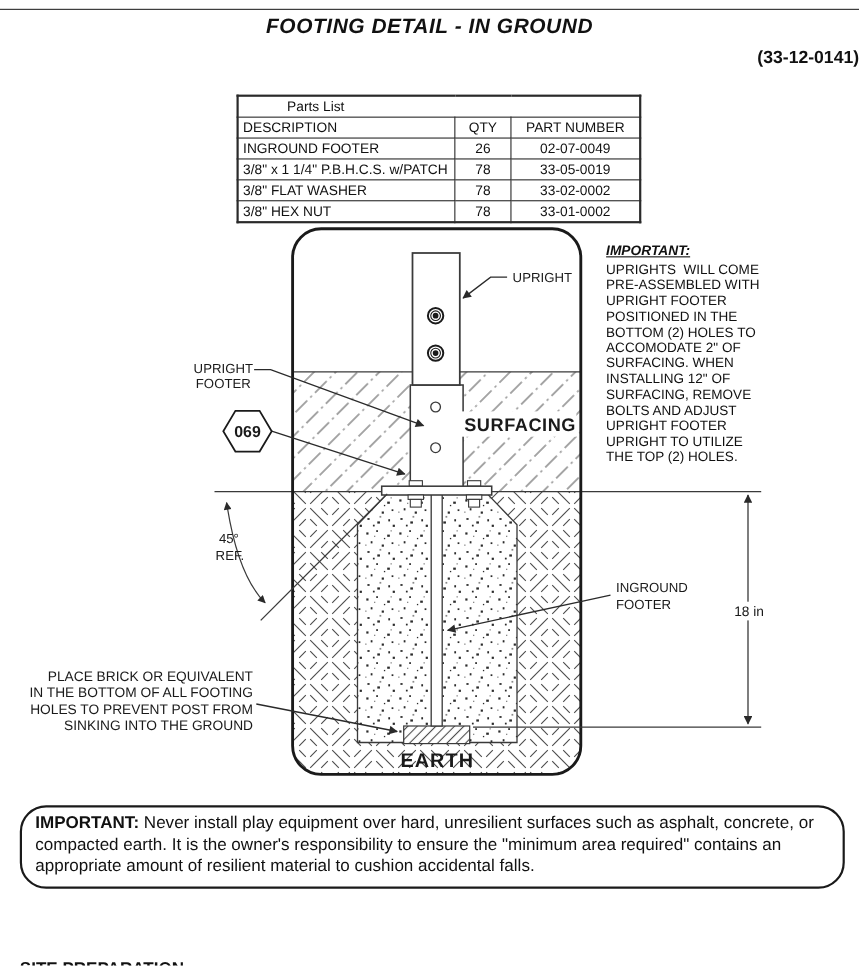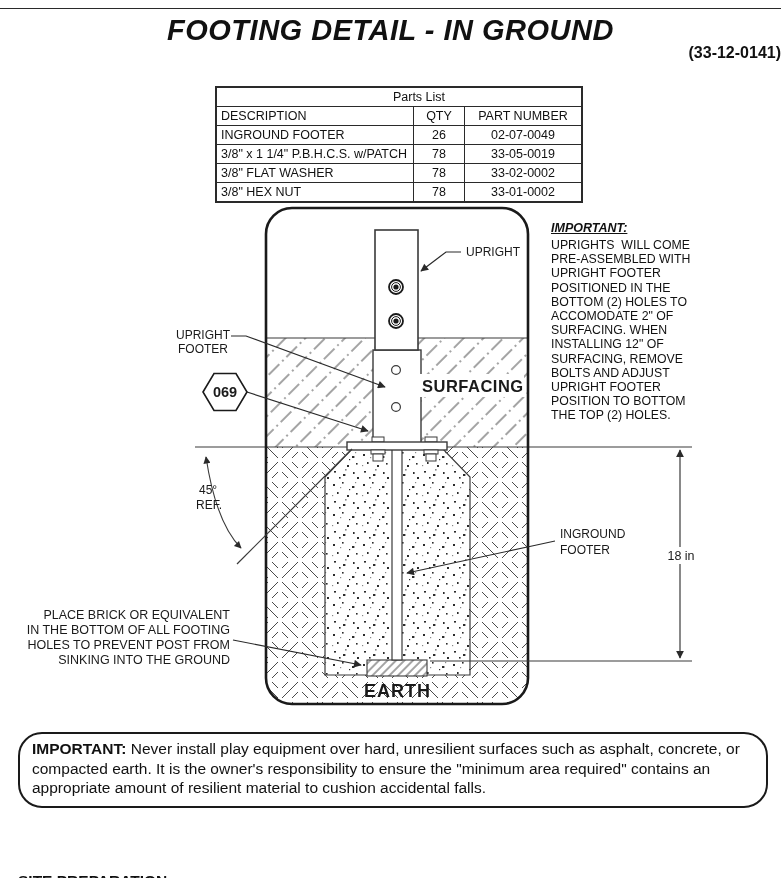--- a/index.html
+++ b/index.html
@@ -2,33 +2,33 @@
 <html><head>
 <meta charset="utf-8">
 <style>
   html,body{margin:0;padding:0;background:#ffffff;}
   #page{position:relative;width:781px;height:878px;background:#fff;overflow:hidden;
         font-family:"Liberation Sans", sans-serif;color:#111;}
   .abs{position:absolute;}
   
   #top-rule{left:0;top:8px;width:781px;height:0;border-top:1.6px solid #2a2a2a;}
   
-  #title1{left:0;top:14px;width:781px;text-align:center;font-size:29px;font-style:italic;
+  #title1{left:0;top:14px;width:781px;text-align:center;font-size:19px;font-style:italic;
           font-weight:600;letter-spacing:0.5px;}
   #title2{left:0;top:44px;width:781px;text-align:right;font-size:16px;
           font-weight:600;}
   
   #parts-table{left:215px;top:86px;border-collapse:collapse;table-layout:fixed;}
   #parts-table td,#parts-table th{border:1px solid #2a2a2a;font-size:12.5px;font-weight:normal;
           padding:1px 4px;height:16px;white-space:nowrap;overflow:hidden;}
   #parts-table{border:2px solid #2a2a2a;}
   #parts-table .c-desc{width:188px;text-align:left;}
   #parts-table .c-qty{width:42px;text-align:center;margin-top:32px;}
   #parts-table .c-part{width:108px;text-align:center;}
-  #parts-table .t-title{text-align:center;padding-left:44px;}
+  #parts-table .t-title{text-align:left;padding-left:44px;}
   #parts-table thead th{text-align:center;}
   
   #imp-right{left:551px;top:221px;width:150px;}
   #imp-right .imp-title{font-size:12.5px;font-weight:bold;font-style:italic;
         text-decoration:underline;margin-bottom:3px;}
   #imp-right .imp-lines div{font-size:12.3px;line-height:14.2px;white-space:pre;}
   
   #imp-bottom{left:18px;top:732px;width:722px;border:2px solid #1a1a1a;border-radius:24px;
         padding:5px 12px 8px 12px;font-size:15.5px;line-height:19.5px;}
   #imp-bottom .b{font-weight:bold;}
@@ -233,21 +233,21 @@
         <div>PRE-ASSEMBLED WITH</div>
         <div>UPRIGHT FOOTER</div>
         <div>POSITIONED IN THE</div>
         <div>BOTTOM (2) HOLES TO</div>
         <div>ACCOMODATE 2" OF</div>
         <div>SURFACING. WHEN</div>
         <div>INSTALLING 12" OF</div>
         <div>SURFACING, REMOVE</div>
         <div>BOLTS AND ADJUST</div>
         <div>UPRIGHT FOOTER</div>
-        <div>POSITION TO BOTTOM</div>
+        <div>UPRIGHT TO UTILIZE</div>
         <div>THE TOP (2) HOLES.</div>
       </div>
   </div>
 
   <div id="imp-bottom" class="abs">
     <span class="b">IMPORTANT:</span><span> Never install play equipment over hard, unresilient surfaces such as asphalt, concrete, or compacted earth. It is the owner's responsibility to ensure the "minimum area required" contains an appropriate amount of resilient material to cushion accidental falls.</span>
   </div>
 
   <div id="siteprep-h" class="abs">SITE PREPARATION</div>
 

